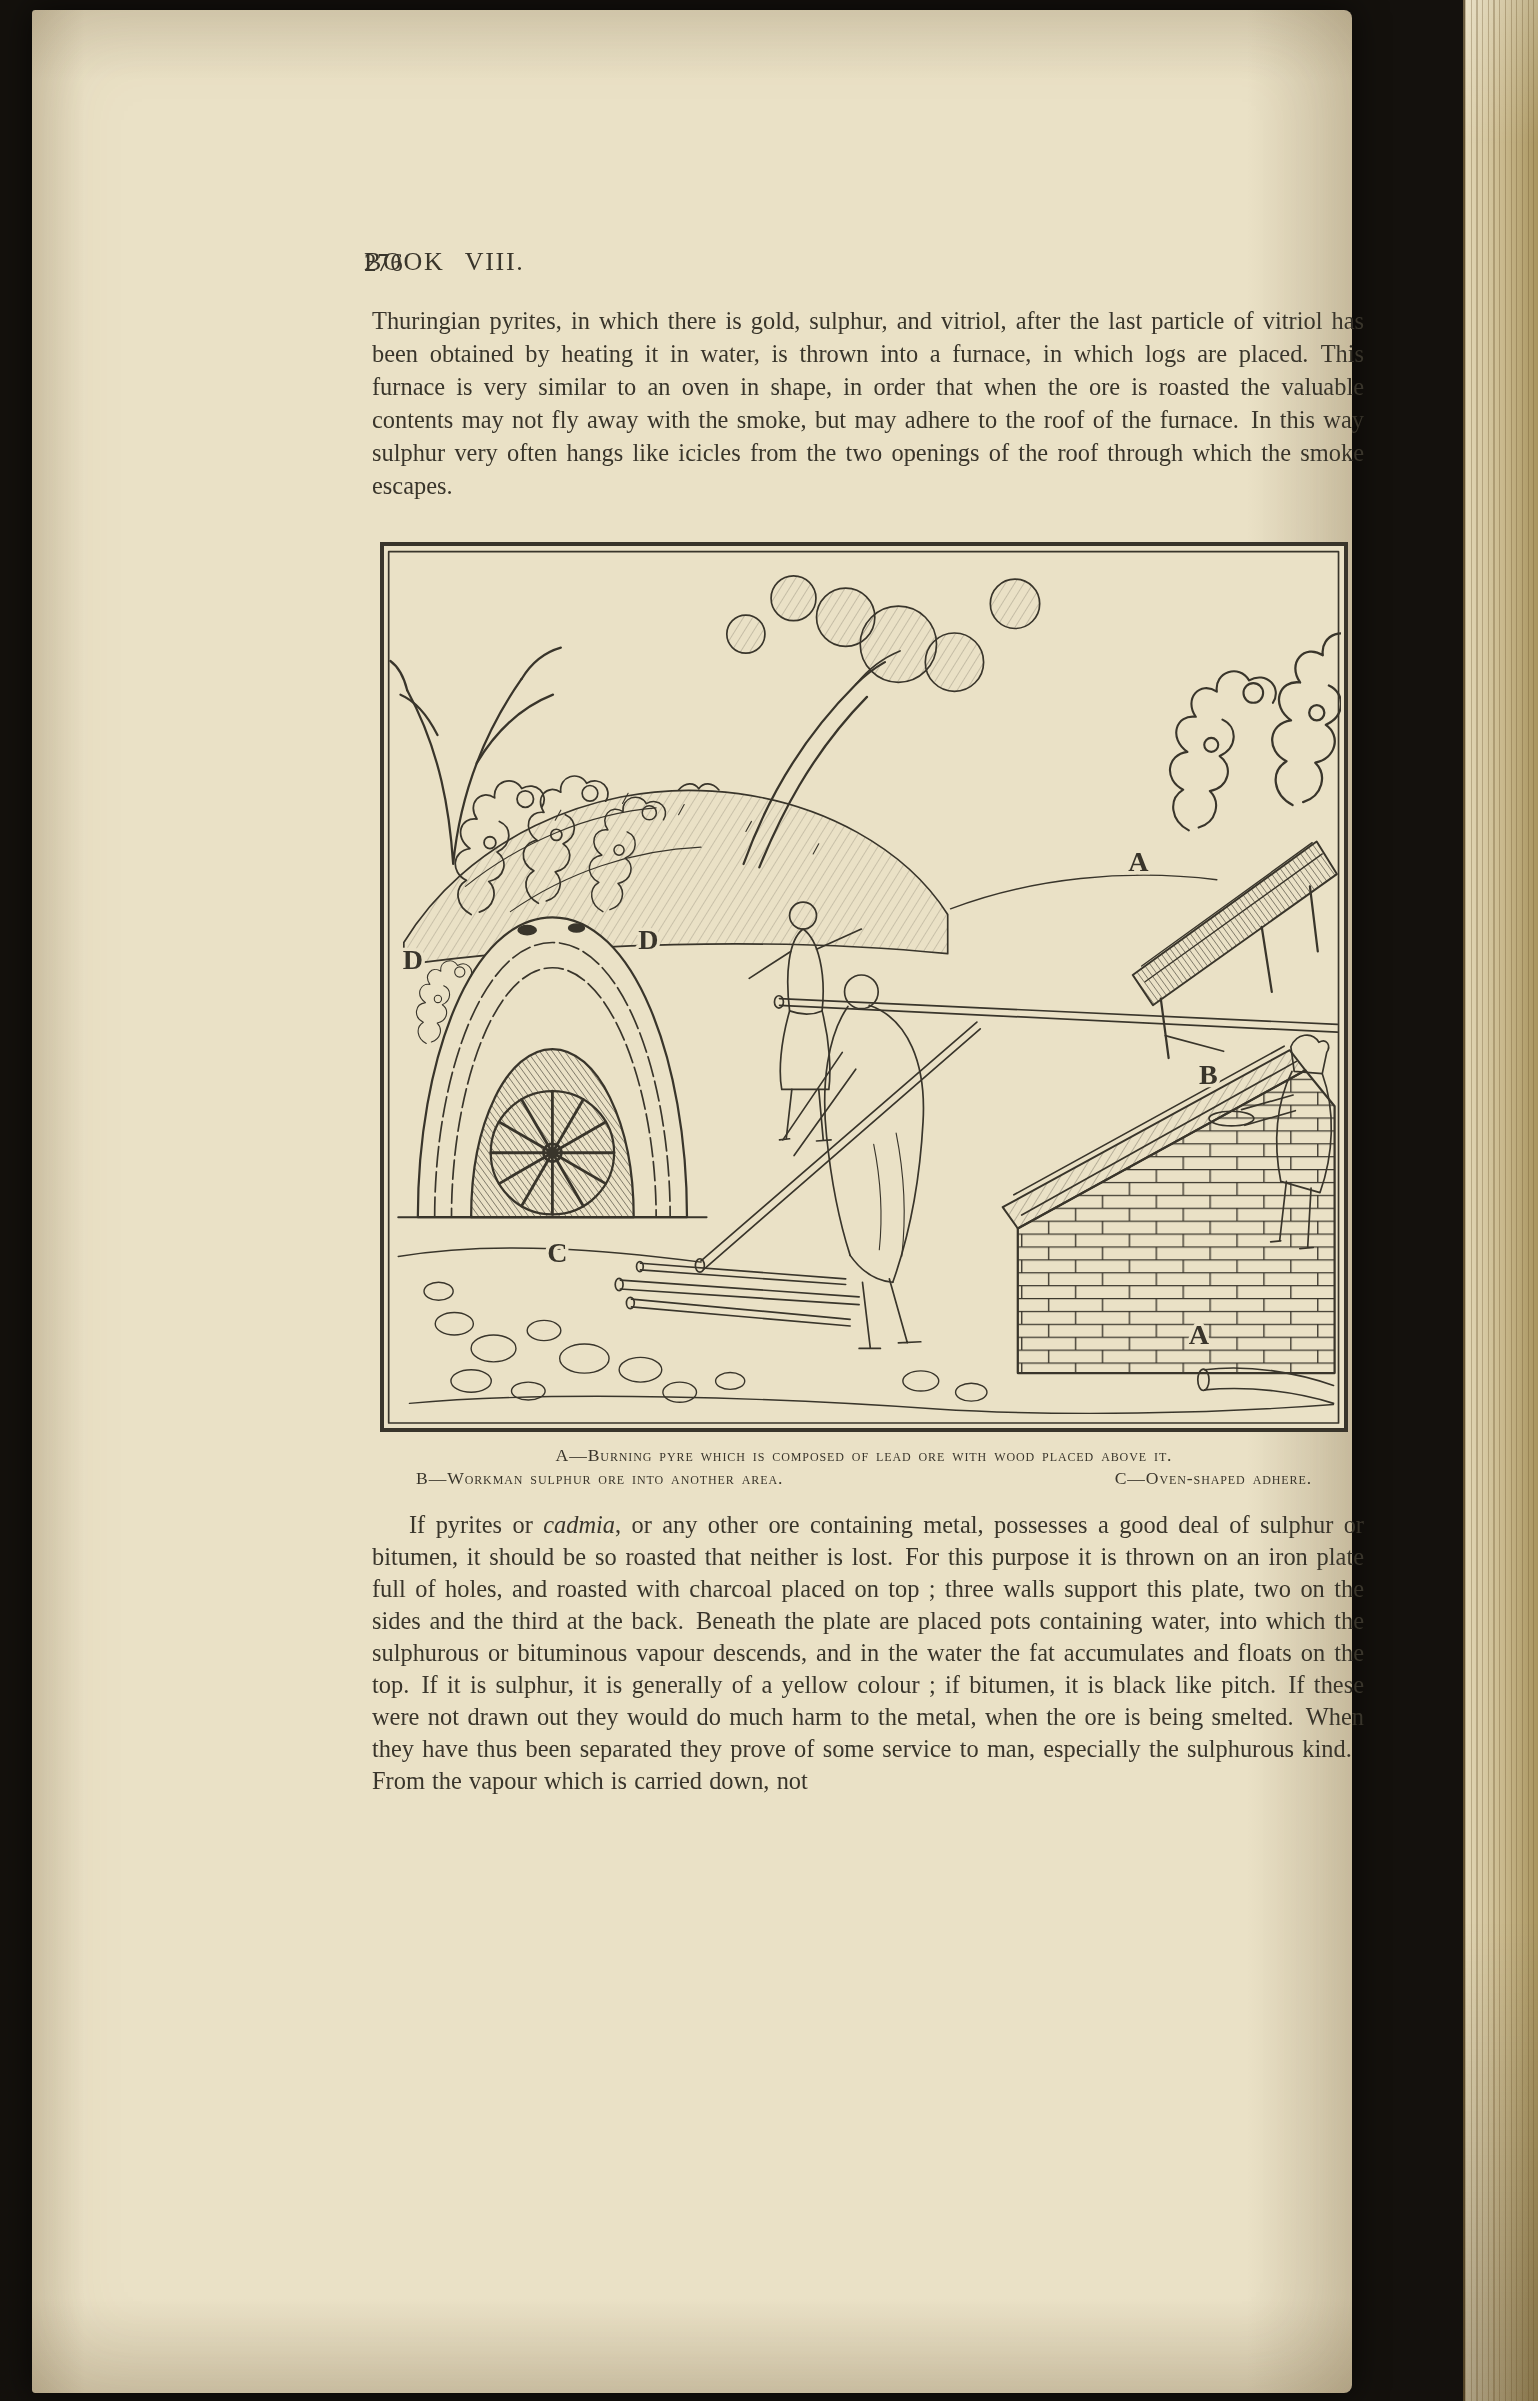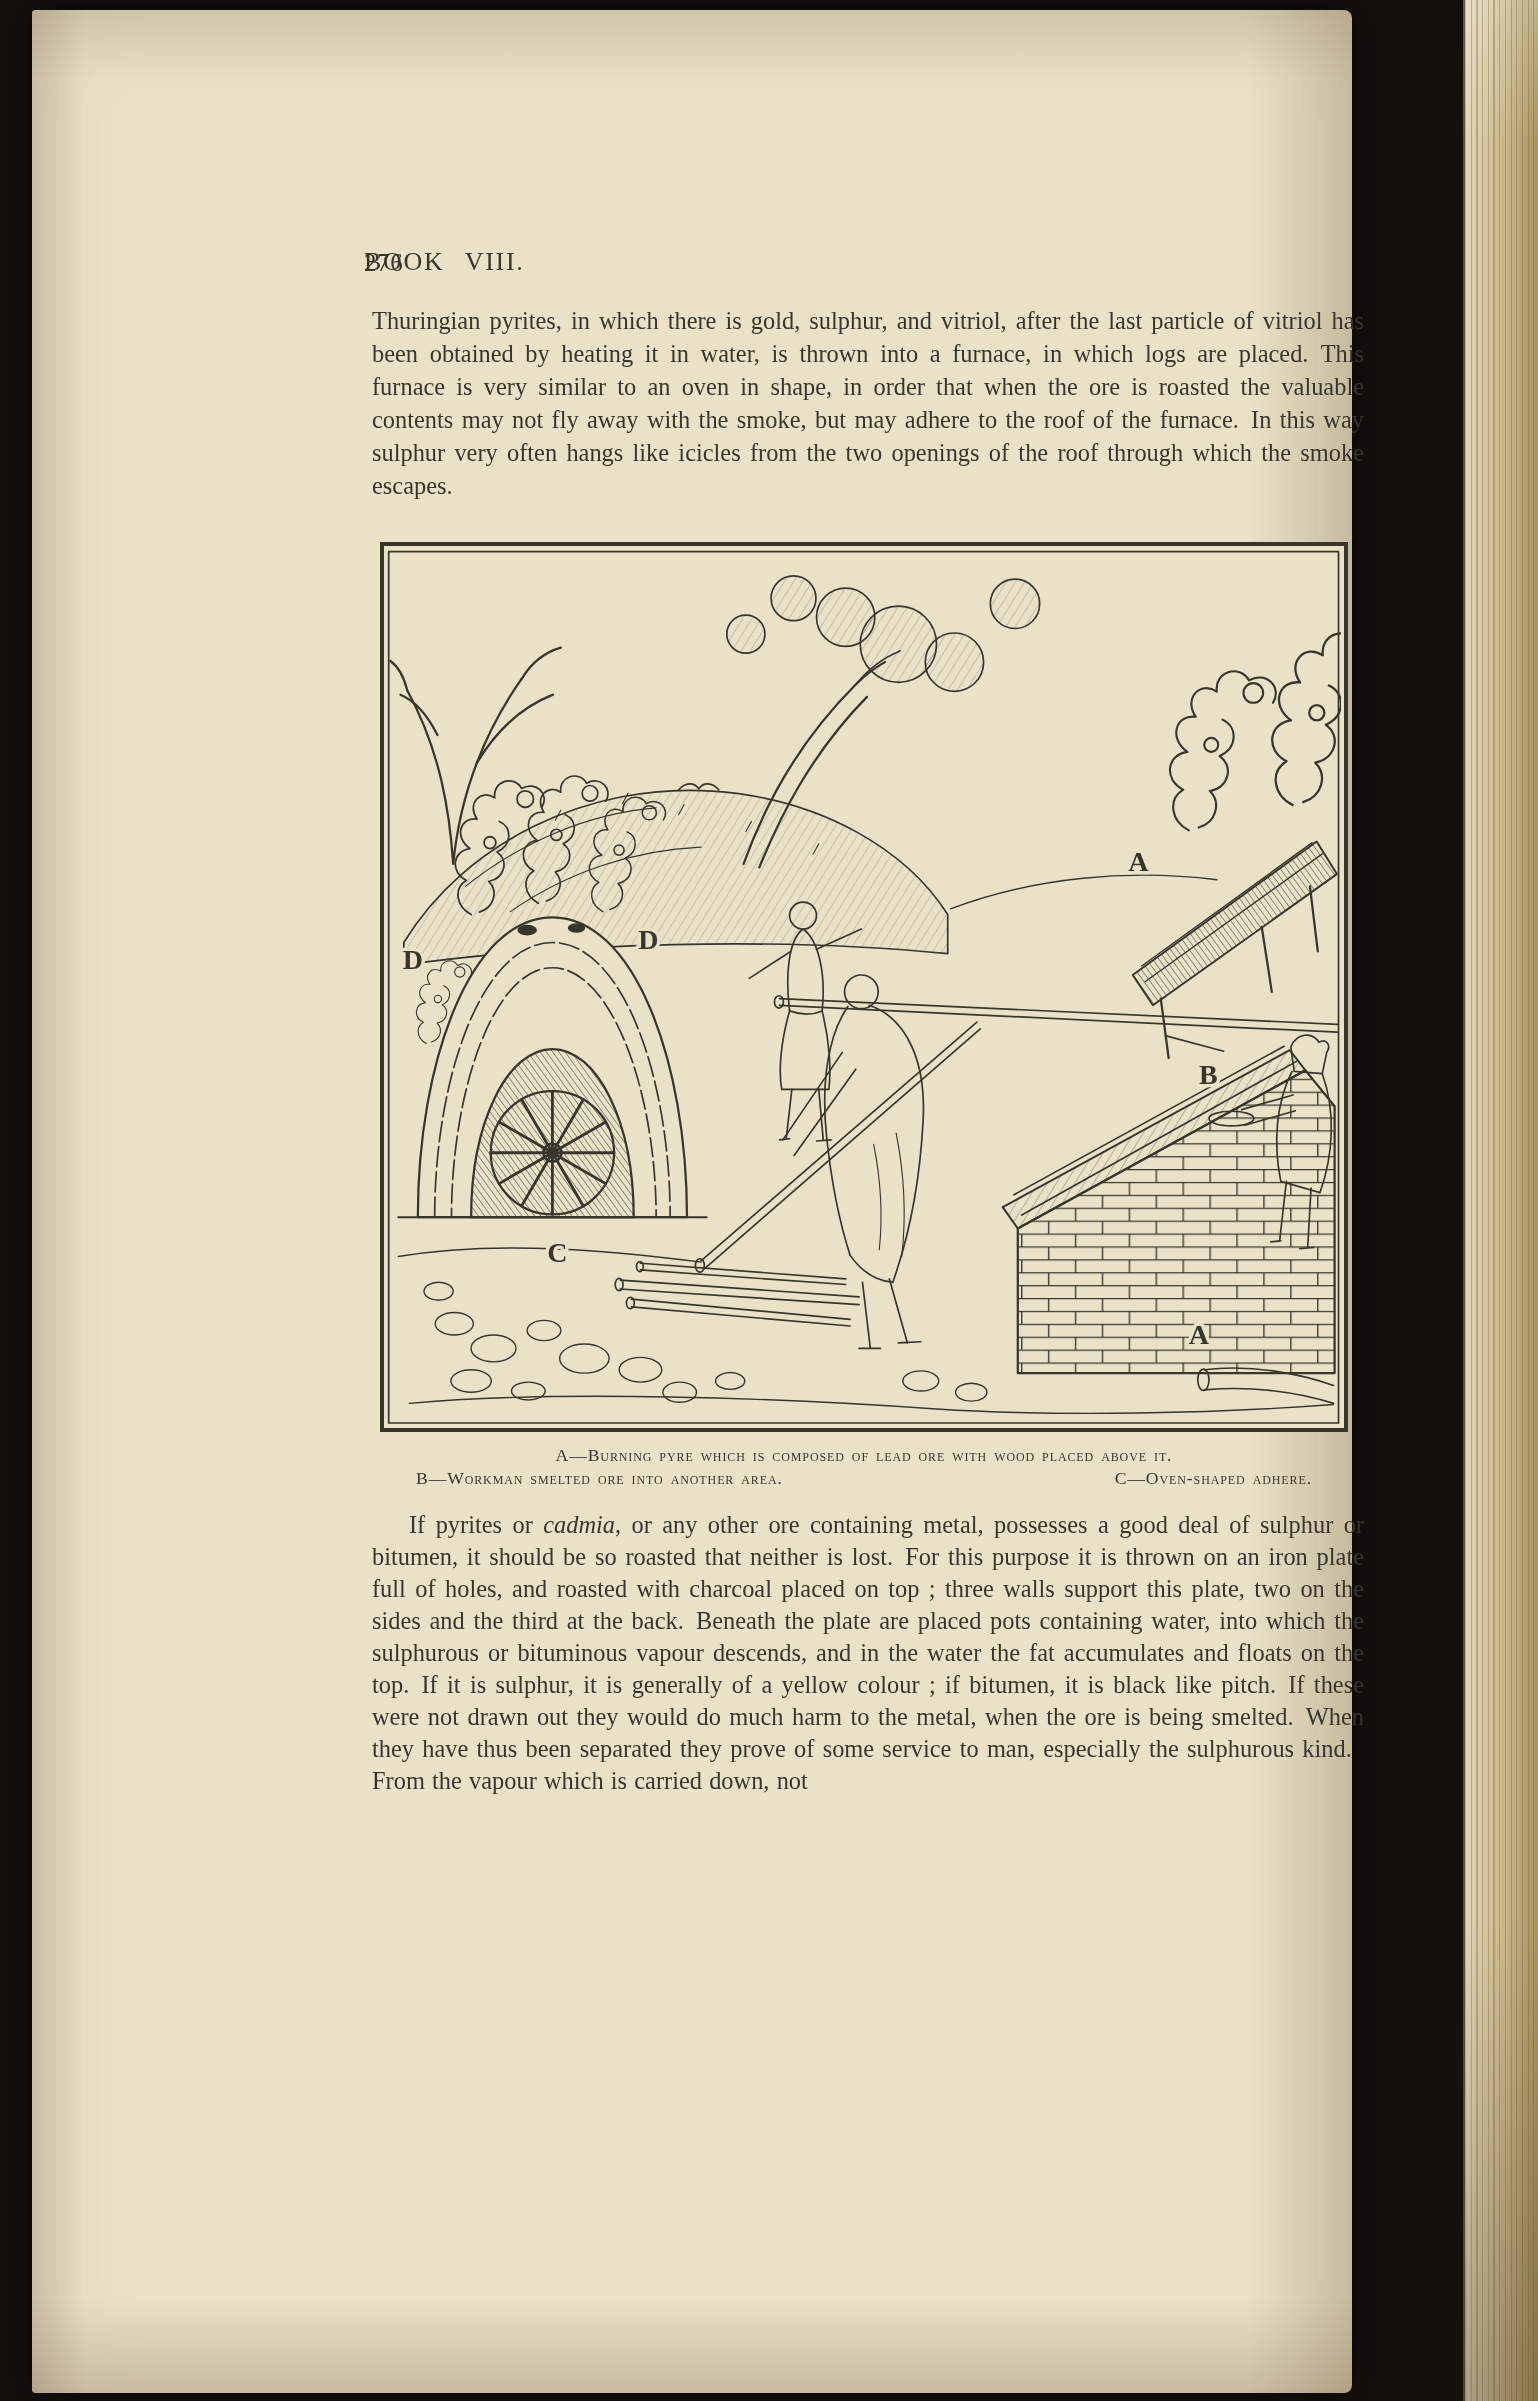--- a/index.html
+++ b/index.html
@@ -242,21 +242,21 @@
             <text x="1448" y="952">B</text>
             <text x="286" y="1270">C</text>
             <text x="1430" y="1416">A</text>
           </g>
         </svg>
       </figure>
 
       <div class="caption">
         <div class="cap-line1">A—Burning pyre which is composed of lead ore with wood placed above it.</div>
         <div class="cap-line2">
-          <span>B—Workman smelted ore into another area.</span>
+          <span>B—Workman sulphur ore into another area.</span>
           <span>C—Oven-shaped adhere.</span>
         </div>
       </div>
 
       <p class="body-text second"><span>If pyrites or </span><em>cadmia</em><span>, or any other ore containing metal, possesses a good deal of sulphur or bitumen, it should be so roasted that neither is lost. For this purpose it is thrown on an iron plate full of holes, and roasted with charcoal placed on top ; three walls support this plate, two on the sides and the third at the back. Beneath the plate are placed pots containing water, into which the sulphurous or bituminous vapour descends, and in the water the fat accumulates and floats on the top. If it is sulphur, it is generally of a yellow colour ; if bitumen, it is black like pitch. If these were not drawn out they would do much harm to the metal, when the ore is being smelted. When they have thus been separated they prove of some service to man, especially the sulphurous kind. From the vapour which is carried down, not</span></p>
 
     </div>
   </div>
 
   <div class="fore-edge"></div>

